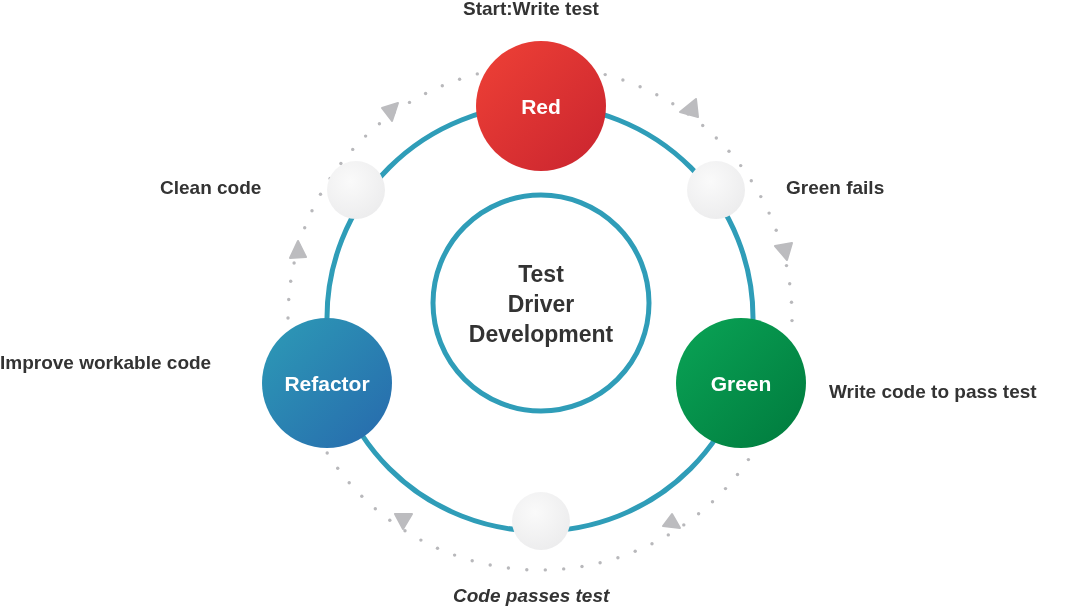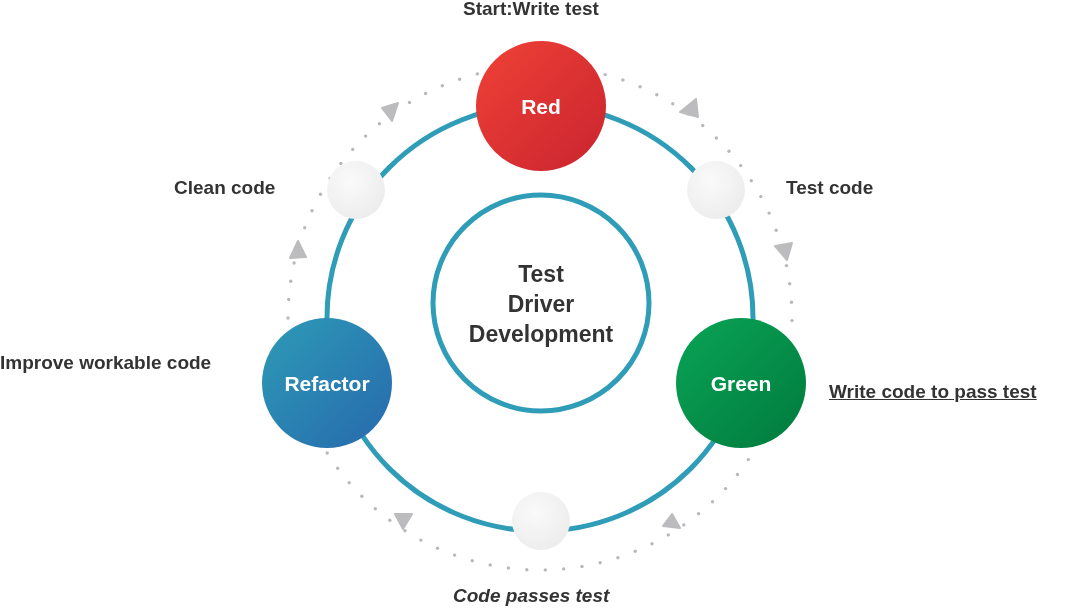--- a/index.html
+++ b/index.html
@@ -127,17 +127,17 @@
     <circle cx="741" cy="383" r="65" fill="url(#grad-green)"></circle>
     <text class="node-text" x="741" y="391" text-anchor="middle">Green</text>
   </g>
   <g>
     <circle cx="327" cy="383" r="65" fill="url(#grad-refactor)"></circle>
     <text class="node-text" x="327" y="391" text-anchor="middle">Refactor</text>
   </g>
 </svg>
 
 <div class="label" style="left:463px; top:-2px;">Start:Write test</div>
-<div class="label" style="left:829px; top:381px;text-decoration:underline;">Write code to pass test</div>
+<div class="label" style="left:829px; top:381px;">Write code to pass test</div>
 <div class="label" style="left:0px; top:352px;">Improve workable code</div>
-<div class="label" style="left:786px; top:177px;">Test code</div>
+<div class="label" style="left:786px; top:177px;">Green fails</div>
 <div class="label" style="left:453px; top:585px;font-style:italic;">Code passes test</div>
-<div class="label" style="left:174px; top:177px;text-align:center;">Clean code</div>
+<div class="label" style="left:160px; top:177px;text-align:center;">Clean code</div>
 
 </body></html>

